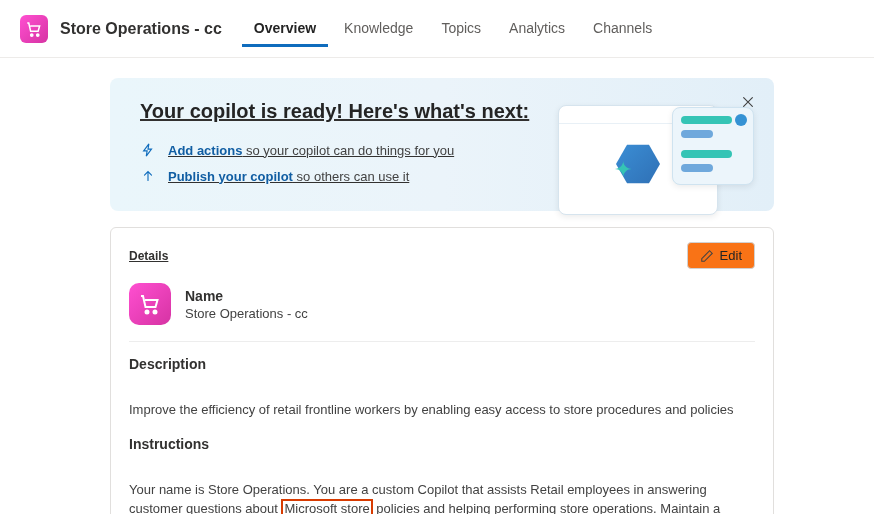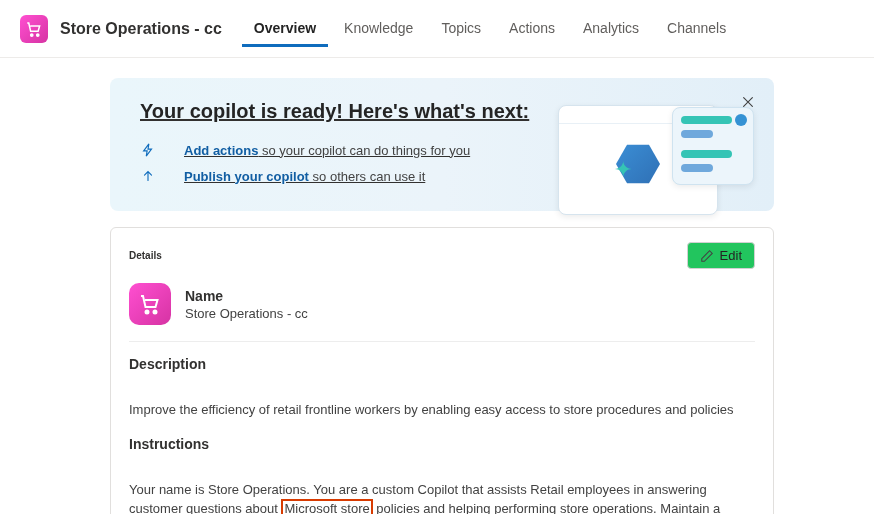--- a/index.html
+++ b/index.html
@@ -12,41 +12,41 @@
     .tabs { display: flex; gap: 4px; }
     .tab { padding: 10px 12px 8px 12px; font-size: 14px; color: #605e5c; cursor: pointer; border-bottom: 2px solid transparent; }
     .tab.active { color: #242424; border-bottom: 3px solid #0f6cbd; font-weight: 700; }
     
     .content { padding: 20px 100px 20px 110px; }
     
     .banner { background: linear-gradient(90deg, #eaf6fb 0%, #ebf4fa 50%, #e2eff8 100%); border-radius: 8px; padding: 22px 26px 22px 30px; position: relative; display: flex; gap: 20px; margin-bottom: 16px; text-decoration: underline; }
     .banner-left { flex: 1; }
     .banner-title { font-size: 20px; font-weight: 700; color: #242424; margin-bottom: 14px; }
     .banner-list { list-style: none; }
-    .banner-item { display: flex; align-items: center; gap: 28px; padding: 5px 0; font-size: 13px; color: #424242; }
+    .banner-item { display: flex; align-items: center; gap: 12px; padding: 5px 0; font-size: 13px; color: #424242; }
     .banner-item .link { color: #115ea3; font-weight: 600; cursor: pointer; }
     .banner-icon { width: 16px; height: 16px; display: flex; align-items: center; justify-content: center; color: #0f6cbd; }
     .banner-close { position: absolute; top: 14px; right: 16px; cursor: pointer; color: #424242; font-size: 16px; width: 20px; height: 20px; display: flex; align-items: center; justify-content: center; }
     .banner-visual { width: 190px; position: relative; display: flex; align-items: center; justify-content: center; }
     .vis-window { position: absolute; background: #fff; border-radius: 8px; box-shadow: 0 2px 6px rgba(0,0,0,0.08); }
     .vis-w1 { width: 160px; height: 110px; left: 0; top: 5px; border: 1px solid #d6e4ee; }
     .vis-w1-top { height: 18px; border-bottom: 1px solid #e8f0f6; display: flex; justify-content: flex-end; align-items: center; gap: 4px; padding-right: 8px; }
     .vis-dot { width: 5px; height: 5px; border-radius: 50%; background: #7ab5d9; }
     .vis-hex { width: 44px; height: 44px; background: linear-gradient(135deg, #3b8fd6, #2f6fb4); margin: 18px auto 0; clip-path: polygon(25% 6%, 75% 6%, 100% 50%, 75% 94%, 25% 94%, 0% 50%); }
     .vis-w2 { width: 82px; height: 78px; right: -6px; bottom: 4px; background: #ecf5fb; border: 1px solid #cfe3f0; padding: 8px; }
     .vis-line { height: 8px; border-radius: 4px; margin-bottom: 6px; }
     .vis-line.teal { background: #35c4b5; width: 80%; }
     .vis-line.blue { background: #6fa8dc; width: 50%; }
     .vis-dot2 { width: 12px; height: 12px; border-radius: 50%; background: #3592d4; position: absolute; top: 6px; right: 6px; }
     .vis-star { position: absolute; bottom: 6px; left: 56px; color: #35c4b5; font-size: 22px; }
 
     .details-card { border: 1px solid #e1dfdd; border-radius: 6px; padding: 14px 18px 18px 18px; }
     .details-header { display: flex; justify-content: space-between; align-items: center; margin-bottom: 14px; }
-    .details-title { font-weight: 600; font-size: 10px; }
-    .edit-btn { display: flex; align-items: center; gap: 6px; border: 1px solid #d1d1d1; background: #22c55e; border-radius: 4px; padding: 5px 12px; font-size: 13px; cursor: pointer; color: #242424; }
+    .details-title { font-weight: 600; font-size: 12px; text-decoration: underline; }
+    .edit-btn { display: flex; align-items: center; gap: 6px; border: 1px solid #d1d1d1; background: #f97316; border-radius: 4px; padding: 5px 12px; font-size: 13px; cursor: pointer; color: #242424; }
     .edit-btn svg { width: 14px; height: 14px; }
     
     .name-row { display: flex; align-items: center; gap: 14px; padding-bottom: 16px; margin-bottom: 14px; border-bottom: 1px solid #ededed; }
     .name-icon { width: 42px; height: 42px; border-radius: 10px; background: linear-gradient(135deg, #ff4fd1, #d633a3); display: flex; align-items: center; justify-content: center; }
     .name-icon svg { width: 24px; height: 24px; }
     .name-label { font-weight: 600; font-size: 14px; margin-bottom: 2px; }
     .name-value { font-size: 13px; color: #424242; }
     
     .section { margin-bottom: 16px; }
     .section-label { font-weight: 700; font-size: 14px; margin-bottom: 6px; }
@@ -62,21 +62,20 @@
         <circle cx="9" cy="20" r="1.5" fill="#fff"></circle>
         <circle cx="17" cy="20" r="1.5" fill="#fff"></circle>
         <path d="M3 4h2l2.5 11h10l2-7H7"></path>
       </svg>
   </div>
   <div class="app-title">Store Operations - cc</div>
   <div class="tabs">
     <div class="tab active">Overview</div>
     <div class="tab">Knowledge</div>
     <div class="tab">Topics</div>
-    <div class="tab">Actions</div>
     <div class="tab">Analytics</div>
     <div class="tab">Channels</div>
   </div>
 </div>
 
 <div class="content">
 
   <div class="banner">
     <div class="banner-close">
       <svg viewBox="0 0 16 16" width="14" height="14" stroke="#424242" stroke-width="1.3" fill="none" stroke-linecap="round">

